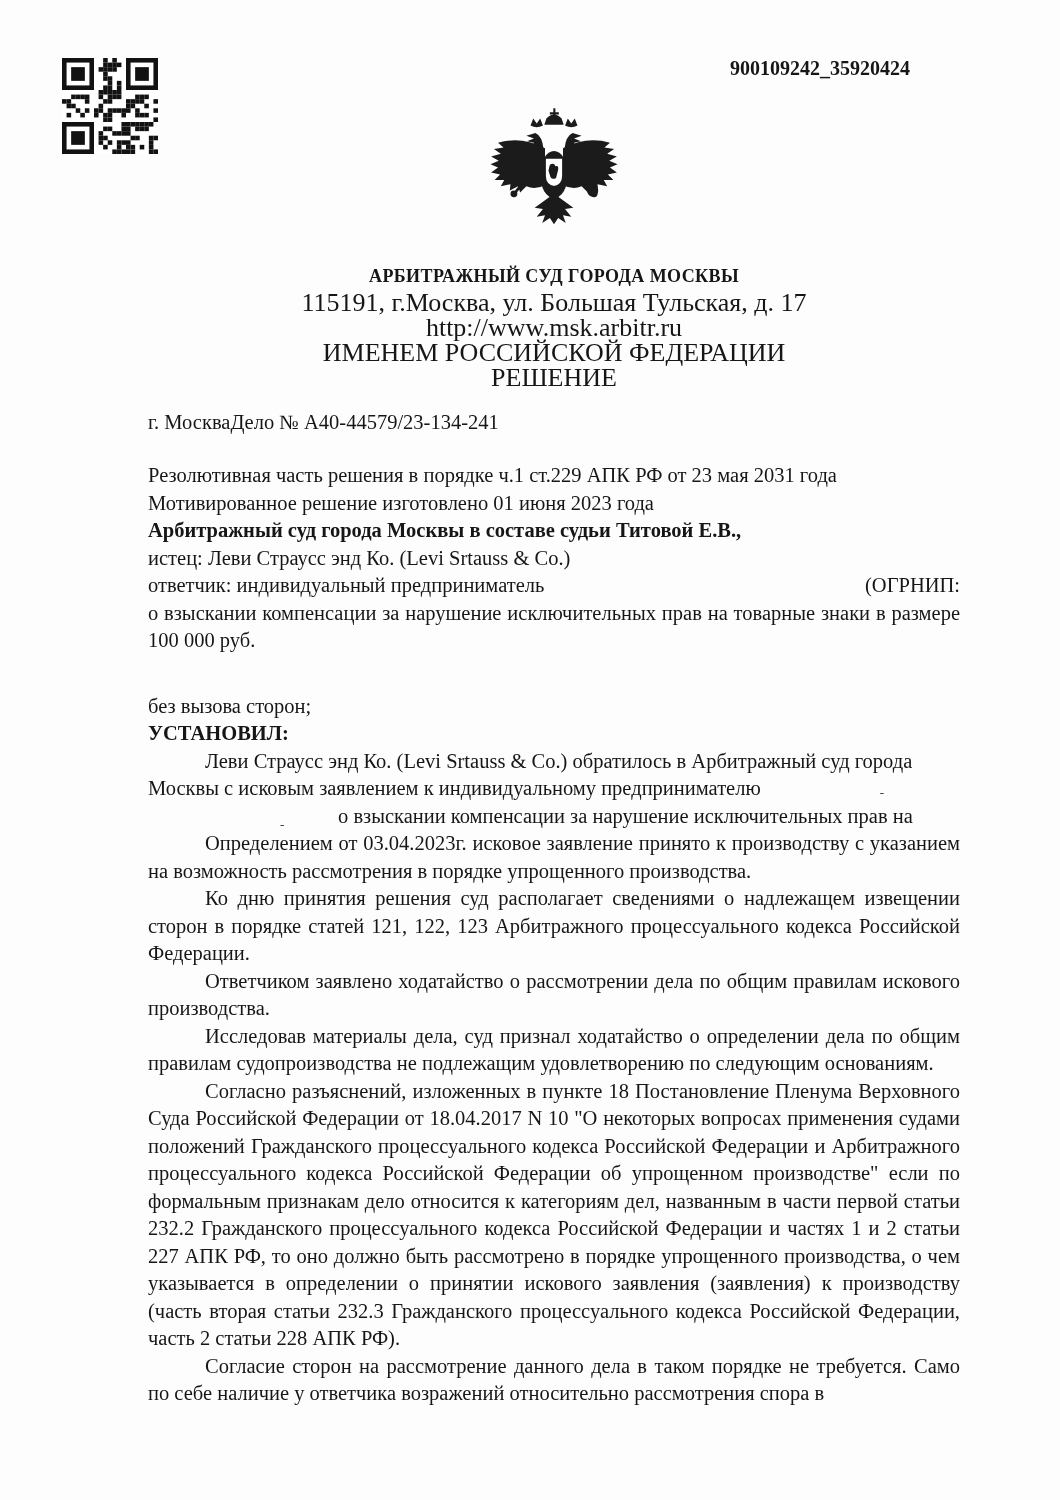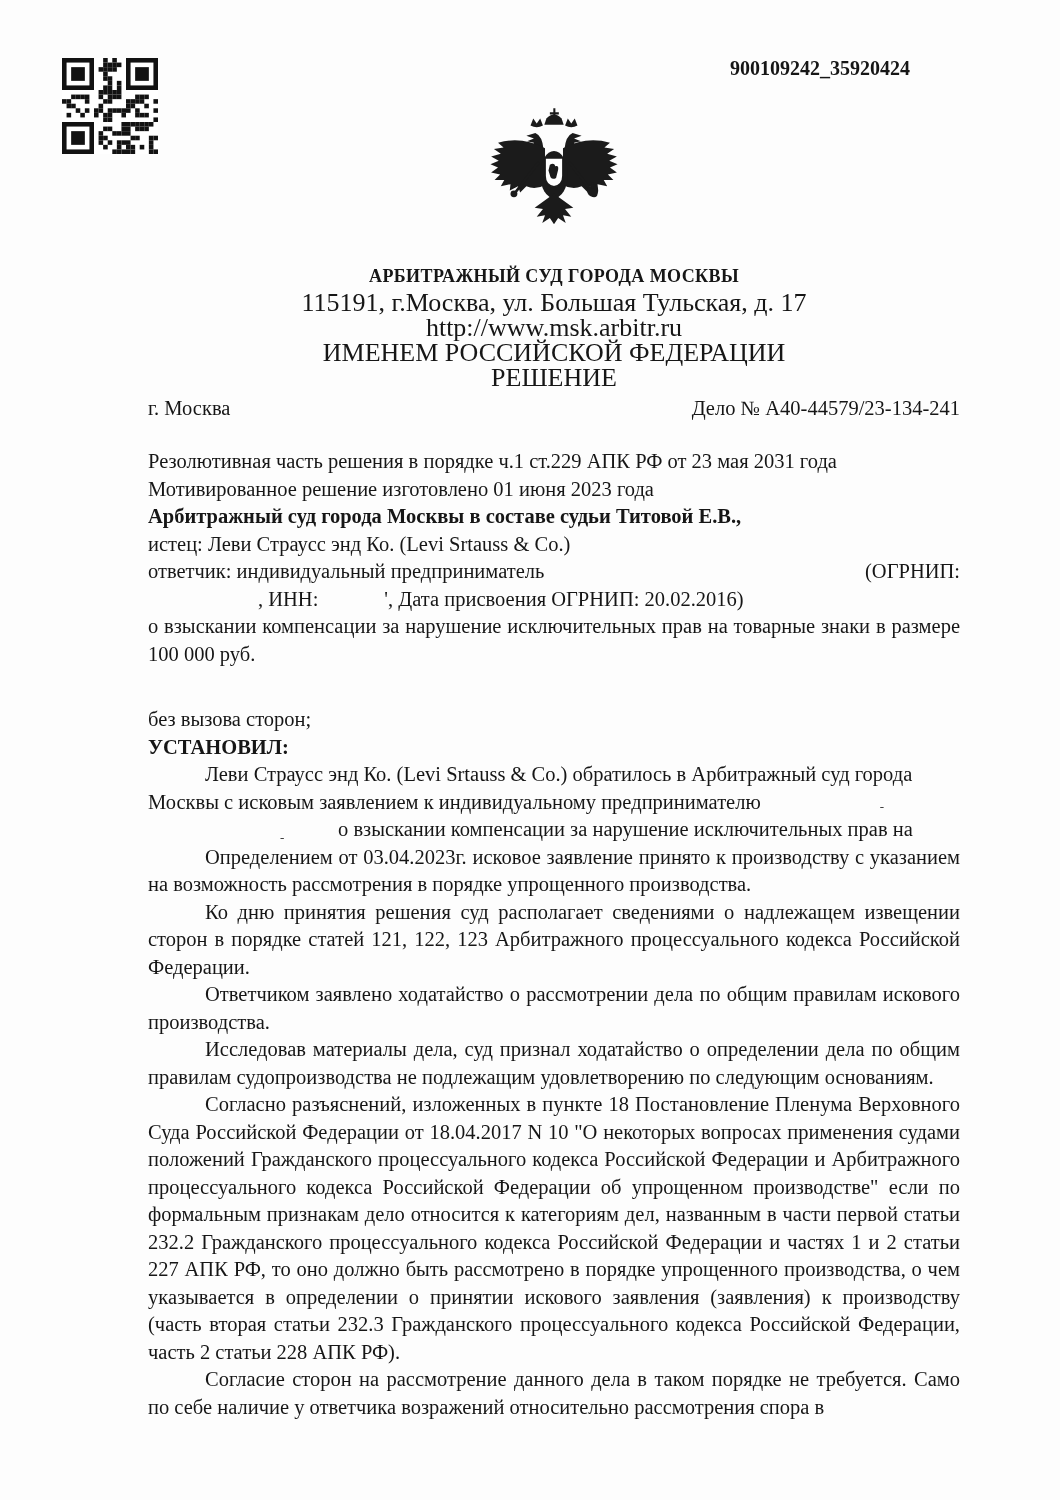--- a/index.html
+++ b/index.html
@@ -5,21 +5,21 @@
   html,body{margin:0;padding:0;background:#ffffff;}
   .page{position:relative;width:1060px;height:1500px;background:#fdfdfd;overflow:hidden;
         font-family:"Liberation Serif","DejaVu Serif",serif;color:#161616;}
   .qr{position:absolute;left:62px;top:58px;width:96px;height:96px;}
   .content{position:absolute;left:148px;top:0;width:812px;}
   .doc-number{margin-top:56px;text-align:right;padding-right:50px;font-size:20px;line-height:24px;font-weight:bold;}
   .emblem{margin-top:24px;display:flex;justify-content:center;height:130px;}
   .emblem svg{width:152px;height:130px;}
   .court-name{margin-top:28px;text-align:center;font-weight:bold;font-size:18px;line-height:28px;letter-spacing:.4px;}
   .hline{text-align:center;font-size:26px;line-height:25px;}
-  .city-case{display:flex;justify-content:space-between;font-size:20.5px;margin-top:6px;line-height:24px;}
+  .city-case{display:flex;justify-content:flex-start;font-size:20.5px;margin-top:20px;line-height:24px;}
   .bodytext{margin-top:28px;font-size:20.5px;line-height:27.5px;}
   .iline{text-align:left;}
   .jrow{display:flex;justify-content:space-between;text-align:right;}
   .inn-row{display:flex;}
   .inn-left{margin-left:110px;}
   .inn-right{margin-left:66px;}
   .just{text-align:justify;}
   .para{text-align:justify;text-indent:57px;margin:0;}
   .gap-top{margin-top:38px;}
   .heading-center{text-align:left;font-weight:bold;}
@@ -216,24 +216,20 @@
 
     <div class="bodytext">
       <div class="iline">Резолютивная часть решения  в порядке ч.1 ст.229 АПК РФ от 23 мая 2031 года</div>
       <div class="iline">Мотивированное решение изготовлено 01 июня 2023 года</div>
       <div class="iline" style="font-weight:bold">Арбитражный суд города Москвы в составе судьи Титовой Е.В.,</div>
       <div class="iline">истец: Леви Страусс энд Ко. (Levi Srtauss &amp; Co.)</div>
       <div class="jrow">
         <span>ответчик: индивидуальный предприниматель</span>
         <span>(ОГРНИП:</span>
       </div>
-      <div class="inn-row">
-        <span class="inn-left">, ИНН:</span>
-        <span class="inn-right">', Дата присвоения ОГРНИП: 20.02.2016)</span>
-      </div>
       <div class="just">о взыскании компенсации за нарушение исключительных прав на товарные знаки в размере 100 000 руб.</div>
 
       <div class="gap-top">без вызова сторон;</div>
 
       <div class="heading-center">УСТАНОВИЛ:</div>
 
       <div>
         <div style="text-indent:57px">Леви Страусс энд Ко. (Levi Srtauss &amp; Co.) обратилось в Арбитражный суд города</div>
         <div class="jrow p1l2">
           <span>Москвы с исковым заявлением к индивидуальному предпринимателю</span>

